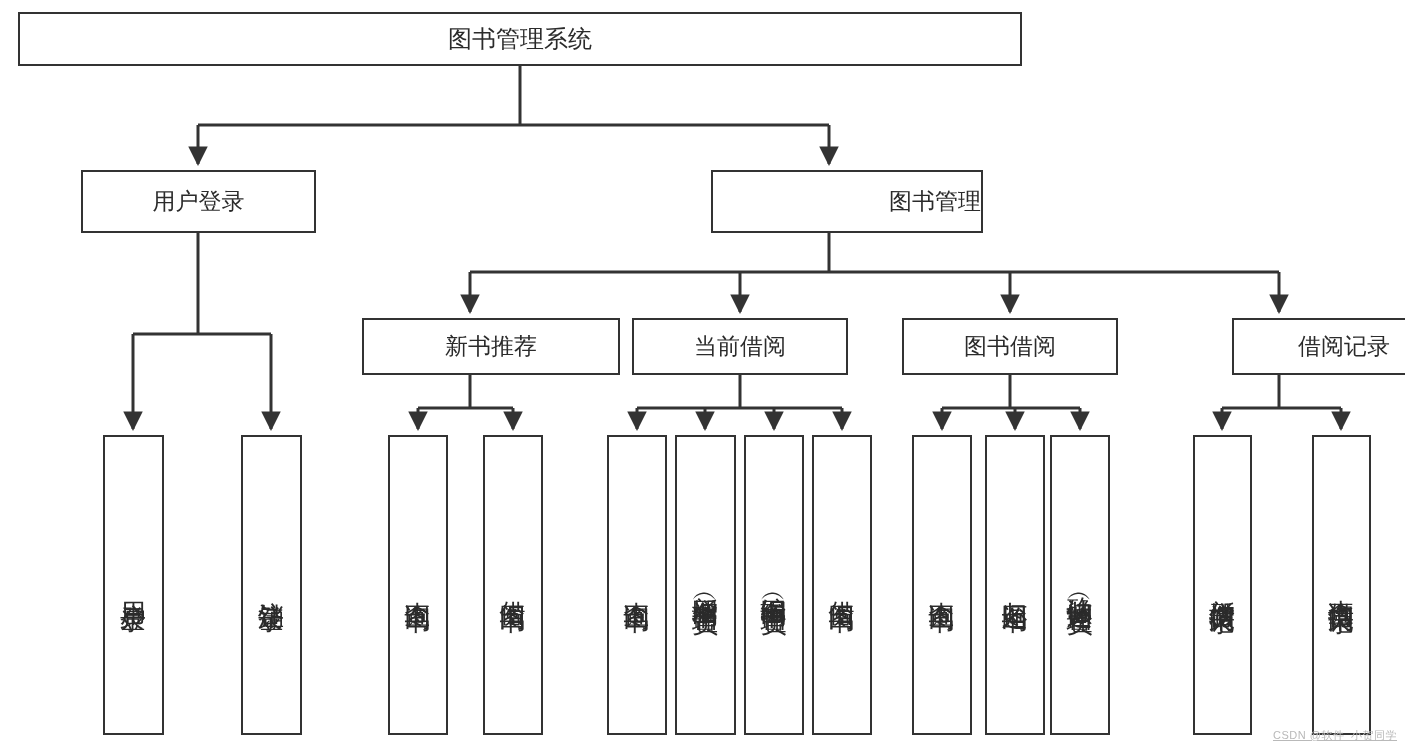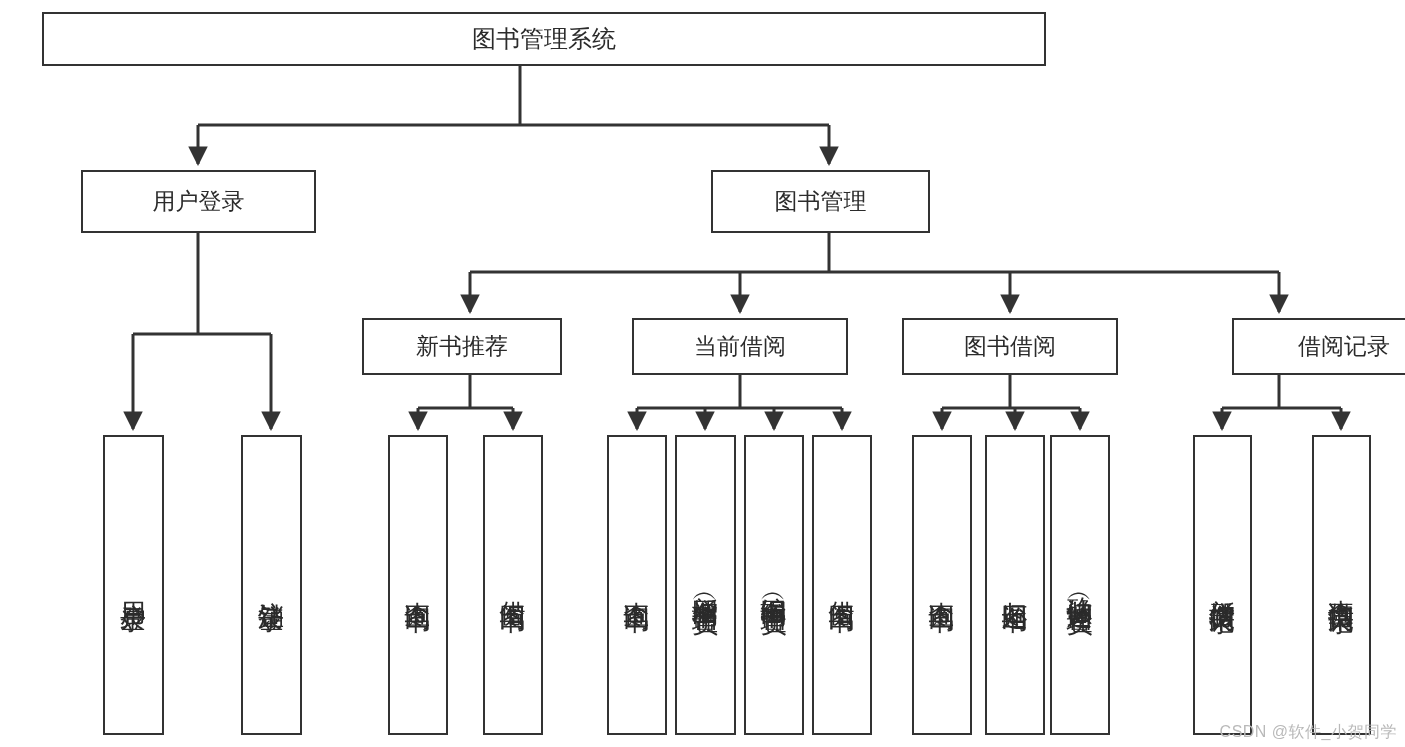--- a/index.html
+++ b/index.html
@@ -60,25 +60,26 @@
     text-orientation: upright;
     font-size: 26px;
     letter-spacing: 2px;
     line-height: 1;
     white-space: nowrap;
   }
   #watermark {
     position: absolute;
     right: 8px;
     bottom: 4px;
-    font-size: 16px;
+    font-size: 11px;
     color: #b9b9b9;
     letter-spacing: 0.5px;
     white-space: nowrap;
     user-select: none;
+    text-decoration: underline;
   }
 </style>
 </head>
 <body>
 
 <div id="canvas">
 
   <svg class="connectors" viewBox="0 0 1405 747" xmlns="http://www.w3.org/2000/svg">
     <defs>
       <marker id="arrow" viewBox="0 0 10 10" refX="9" refY="5" markerWidth="6.5" markerHeight="6.5" orient="auto-start-reverse">
@@ -122,32 +123,32 @@
       <path d="M 1015 408 L 1015 429" marker-end="url(#arrow)"></path>
       <path d="M 1080 408 L 1080 429" marker-end="url(#arrow)"></path>
 
       <path d="M 1279 375 L 1279 408"></path>
       <path d="M 1222 408 L 1341 408"></path>
       <path d="M 1222 408 L 1222 429" marker-end="url(#arrow)"></path>
       <path d="M 1341 408 L 1341 429" marker-end="url(#arrow)"></path>
     </g>
   </svg>
 
-  <div class="node root" style="left:18px; top:12px; width:1004px; height:54px;margin-left:24px;">
+  <div class="node root" style="left:18px; top:12px; width:1004px; height:54px;">
     <span class="label">图书管理系统</span>
   </div>
 
   <div class="node horiz" style="left:81px; top:170px; width:235px; height:63px;">
     <span class="label">用户登录</span>
   </div>
-  <div class="node horiz" style="left:711px; top:170px; width:219px; height:63px;">
+  <div class="node horiz" style="left:711px; top:170px; width:272px; height:63px;justify-content:flex-end;">
     <span class="label">图书管理</span>
   </div>
 
-  <div class="node horiz" style="left:362px; top:318px; width:200px; height:57px;">
+  <div class="node horiz" style="left:362px; top:318px; width:258px; height:57px;">
     <span class="label">新书推荐</span>
   </div>
   <div class="node horiz" style="left:632px; top:318px; width:216px; height:57px;">
     <span class="label">当前借阅</span>
   </div>
   <div class="node horiz" style="left:902px; top:318px; width:216px; height:57px;">
     <span class="label">图书借阅</span>
   </div>
   <div class="node horiz" style="left:1232px; top:318px; width:224px; height:57px;">
     <span class="label">借阅记录</span>

